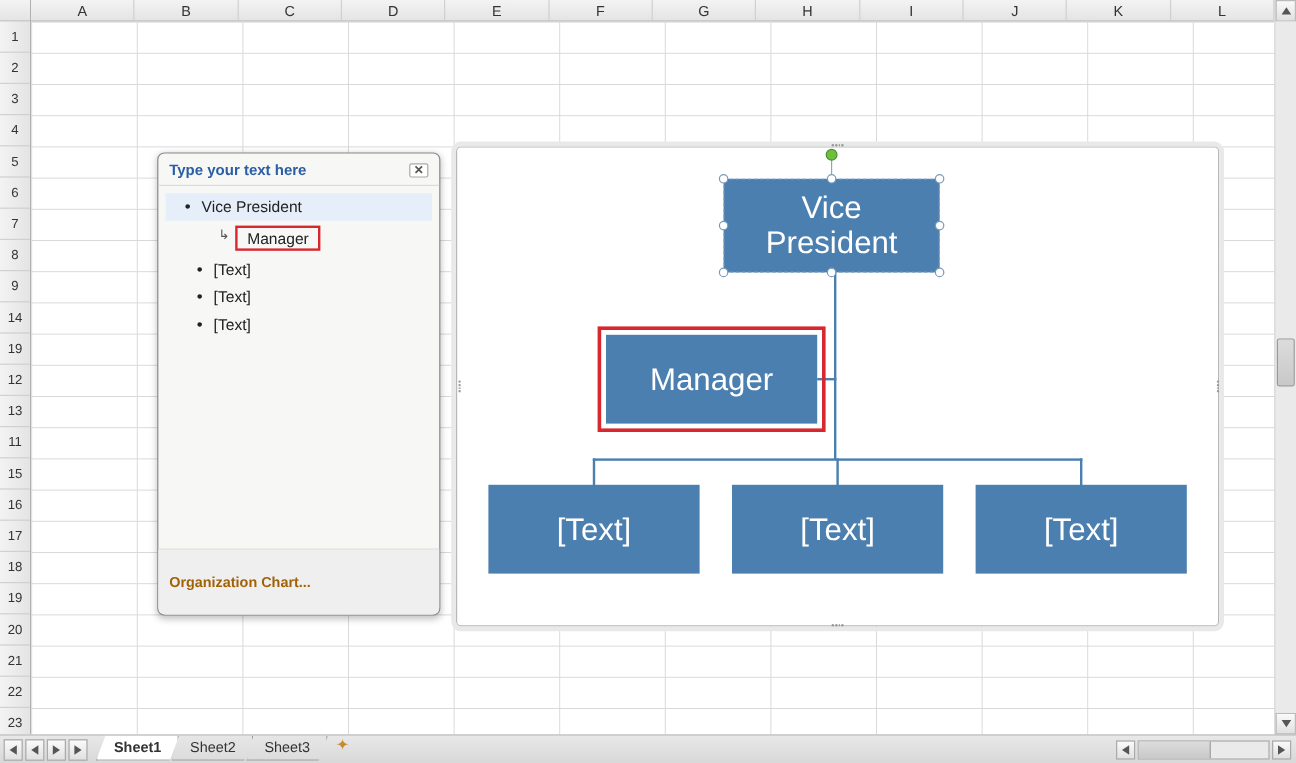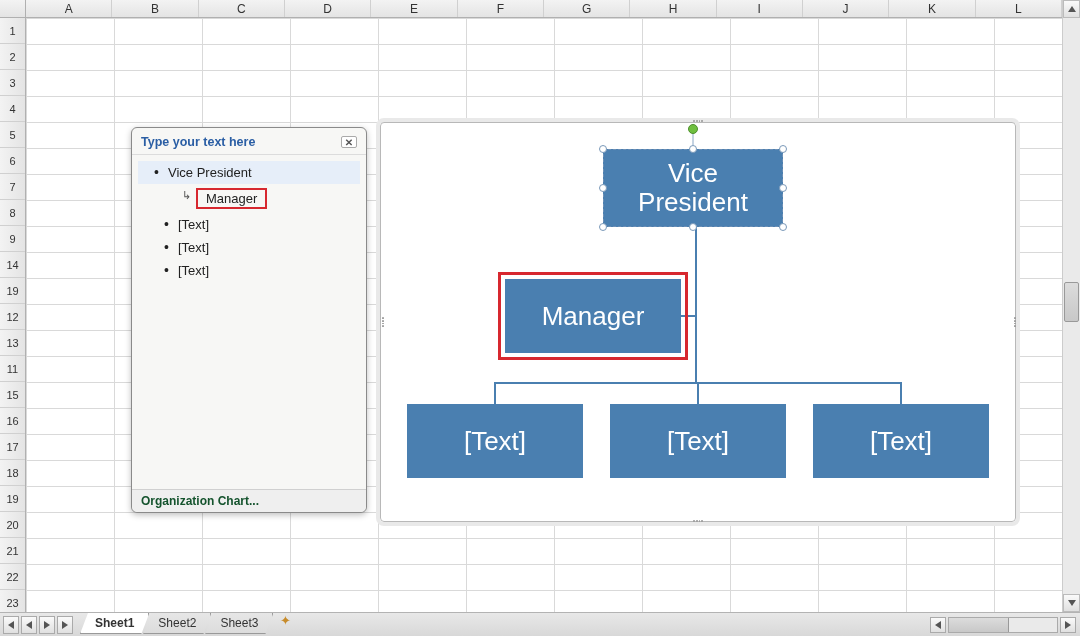--- a/index.html
+++ b/index.html
@@ -114,21 +114,21 @@
     .tp-body ul { list-style:none; }
     .tp-body ul li { padding:4px 0 4px 40px; position:relative; font-size:13px; color:#222;}
     .tp-body ul li::before { content:"•"; position:absolute; left:26px; top:3px; font-size:14px;}
     .tp-body ul li.top { font-weight:normal; padding-left:30px;}
     .tp-body ul li.top::before{left:16px;}
     .tp-body ul li.sub { padding-left:58px;}
     .tp-body ul li.sub::before{content:"↳"; left:44px; font-size:11px; top:5px; color:#555;}
     .tp-body ul li.selected { background:#e6eef9;}
     .tp-body ul li.boxed { }
     .tp-body ul li.boxed span.lbl { border:2px solid #d7282f; padding:1px 8px 1px 8px; display:inline-block;}
-    .tp-foot { border-top:1px solid #d0d0d0; padding:4px 9px; font-weight:bold; font-size:12px; color:#14532d; background:#efefef; border-radius:0 0 6px 6px;}
+    .tp-foot { border-top:1px solid #d0d0d0; padding:20px 9px; font-weight:bold; font-size:12px; color:#a16207; background:#efefef; border-radius:0 0 6px 6px;}
     
     .canvas {
       position:absolute; left:380px; top:122px; width:636px; height:400px;
       background:#fff;
       border:1px solid #b8b8b8;
       outline:4px solid #e9e9e9;
       border-radius:4px;
     }
     .canvas .dots4{position:absolute;width:10px;height:4px;display:flex;gap:1px;}
     .canvas .dots4 i{width:2px;height:2px;background:#9a9a9a;border-radius:50%;}

